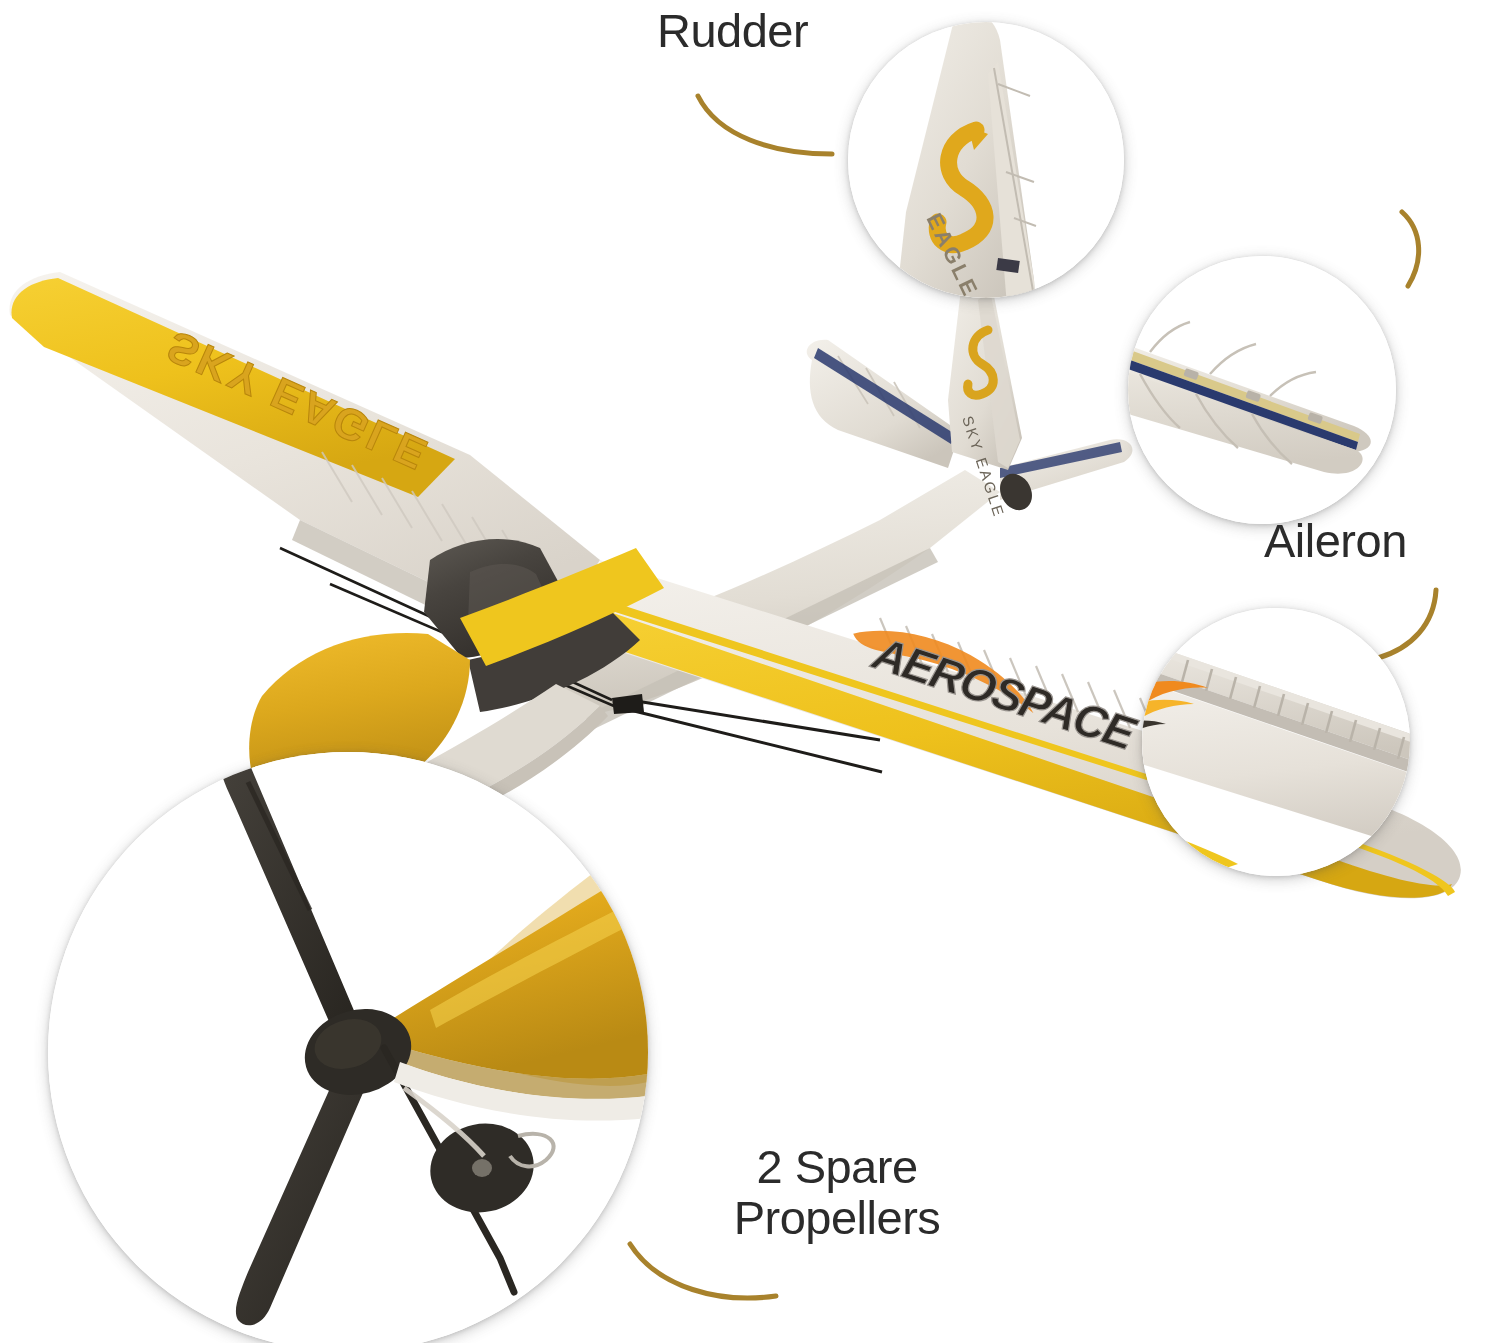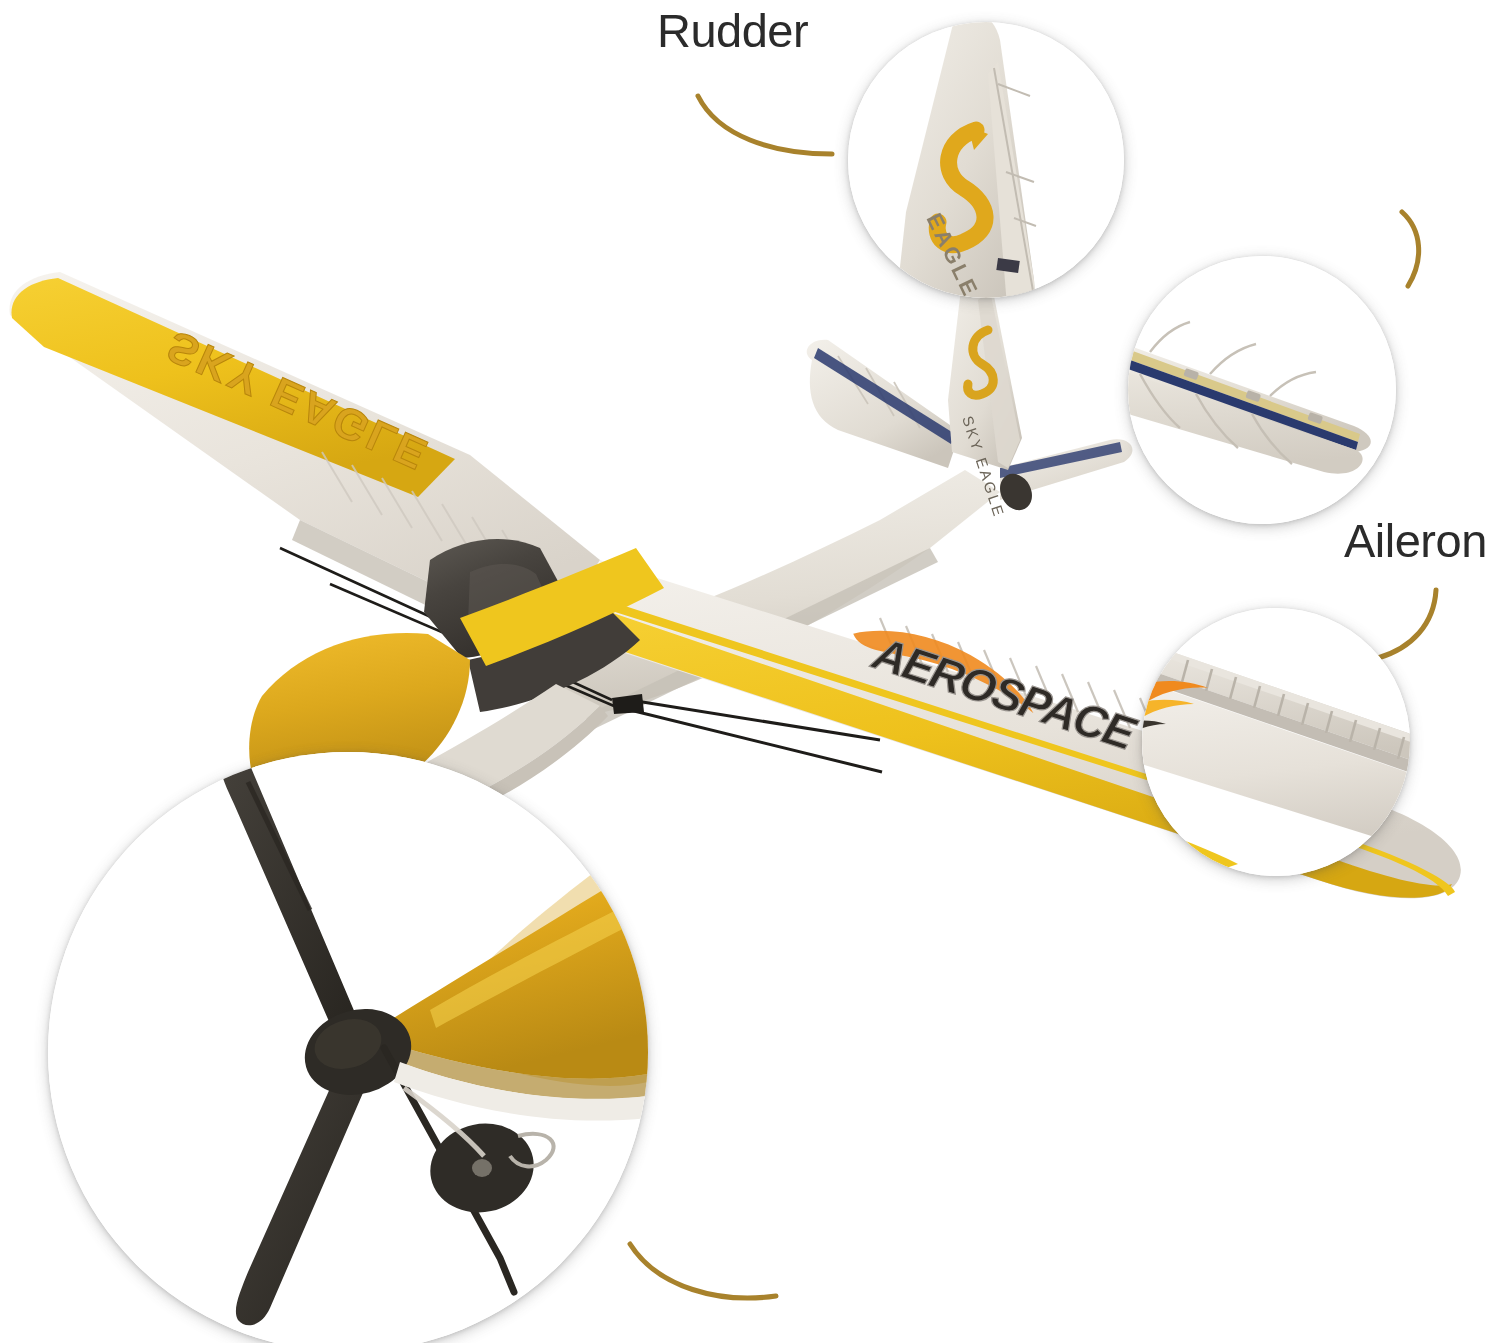--- a/index.html
+++ b/index.html
@@ -281,21 +281,21 @@
         <path d="M 82,118 C 96,102 112,92 128,88"></path>
         <path d="M 142,140 C 156,126 172,118 188,116"></path>
       </g>
 
       <rect x="58" y="112" width="14" height="8" rx="2" fill="#b8b2a8" transform="rotate(20 58 112)"></rect>
       <rect x="120" y="134" width="14" height="8" rx="2" fill="#b8b2a8" transform="rotate(20 120 134)"></rect>
       <rect x="182" y="156" width="14" height="8" rx="2" fill="#b8b2a8" transform="rotate(20 182 156)"></rect>
     </svg>
   </div>
 
-  <div class="callout-label" style="left:1344px; top:516px; font-size:47px;">Aileron</div>
+  <div class="callout-label" style="left:1264px; top:516px; font-size:47px;">Aileron</div>
 
   <svg class="arc" style="left:1372px; top:586px; width:76px; height:78px;" viewBox="0 0 76 78">
     <path d="M 64,4 C 62,38 40,62 6,72" stroke="#a8822c" stroke-width="5"></path>
   </svg>
 
   <div class="callout-circle" style="left:1142px; top:608px; width:268px; height:268px;">
     <svg width="268" height="268" viewBox="0 0 268 268" xmlns="http://www.w3.org/2000/svg">
       <defs>
         <linearGradient id="zWingSurf" x1="0" y1="0" x2="0.2" y2="1">
           <stop offset="0%" stop-color="#f4f1ec"></stop>
@@ -332,20 +332,22 @@
       <g>
         <path d="M -30,88 C -4,72 36,68 66,80 C 46,78 18,84 2,96 C -10,104 -22,100 -30,88 Z" fill="#f08a1e"></path>
         <path d="M -30,104 C -8,92 26,88 52,96 C 32,96 10,102 -4,112 C -14,118 -26,114 -30,104 Z" fill="#f6b42a"></path>
         <path d="M -36,120 C -18,112 6,110 24,116 C 8,116 -8,122 -18,130 Z" fill="#3a352e"></path>
       </g>
 
       <path d="M -30,208 C 10,220 60,238 96,256 L 60,268 L -30,240 Z" fill="#efc61e"></path>
     </svg>
   </div>
 
+  <div class="callout-label" style="left:712px; top:1142px; font-size:47px; text-align:center; width:250px;">2 Spare
+Propellers</div>
 
   <svg class="arc" style="left:624px; top:1238px; width:160px; height:72px;" viewBox="0 0 160 72">
     <path d="M 6,6 C 34,50 96,66 152,58" stroke="#a8822c" stroke-width="5"></path>
   </svg>
 
   <div class="callout-circle" style="left:48px; top:752px; width:600px; height:600px;">
     <svg width="600" height="600" viewBox="0 0 600 600" xmlns="http://www.w3.org/2000/svg">
       <defs>
         <linearGradient id="zCowl" x1="0" y1="0" x2="0.3" y2="1">
           <stop offset="0%" stop-color="#f2c436"></stop>

